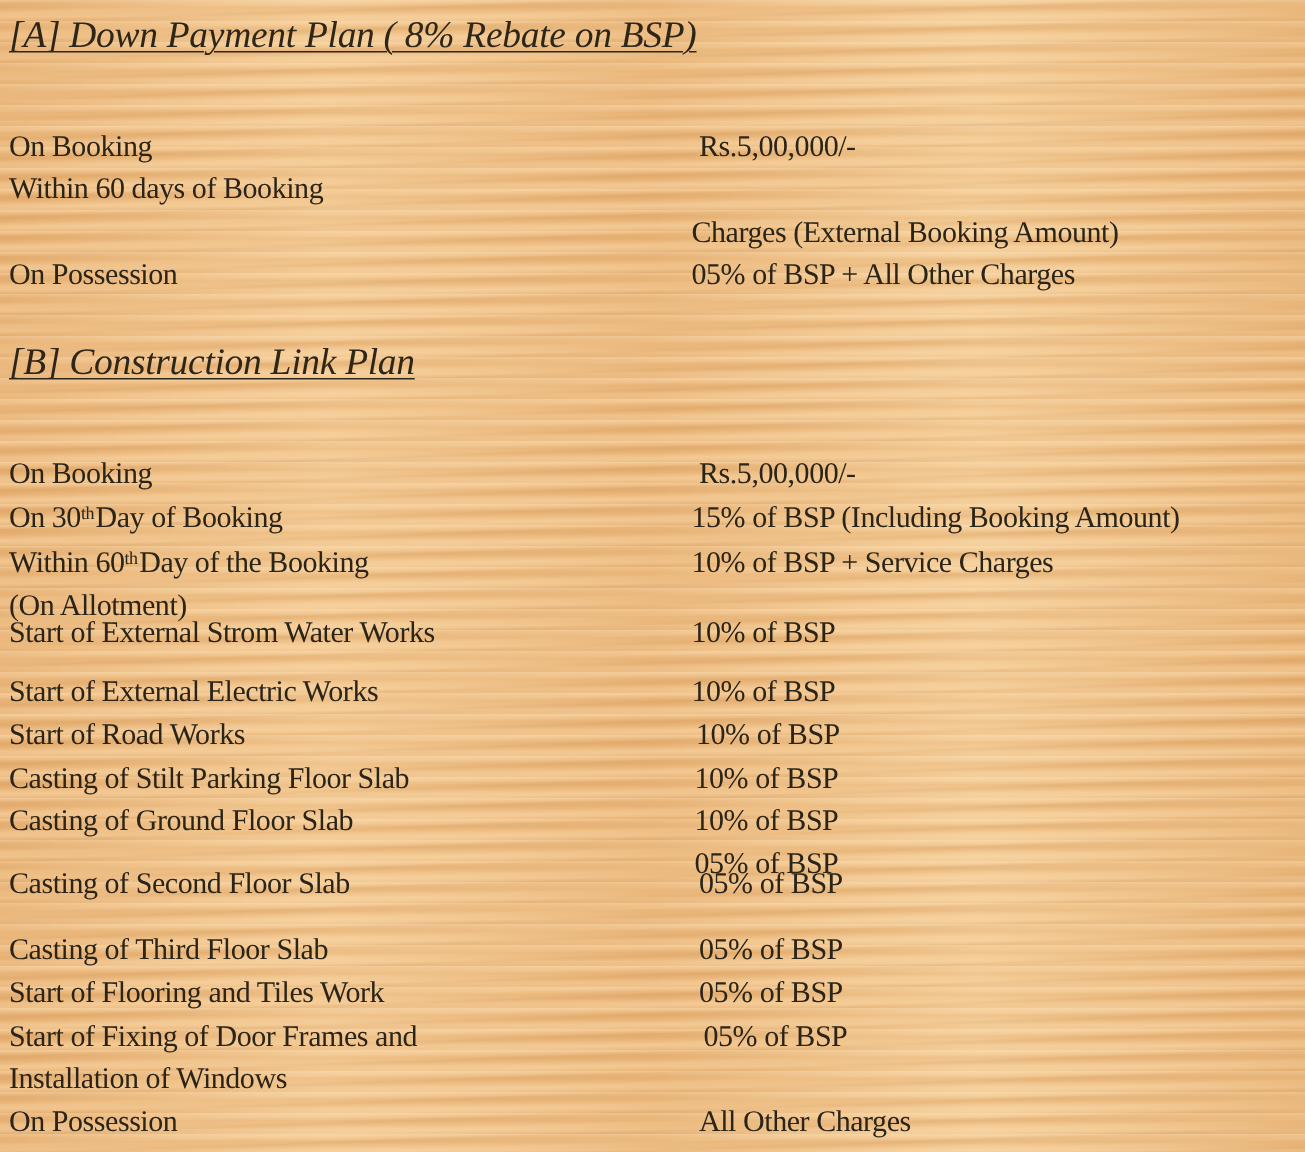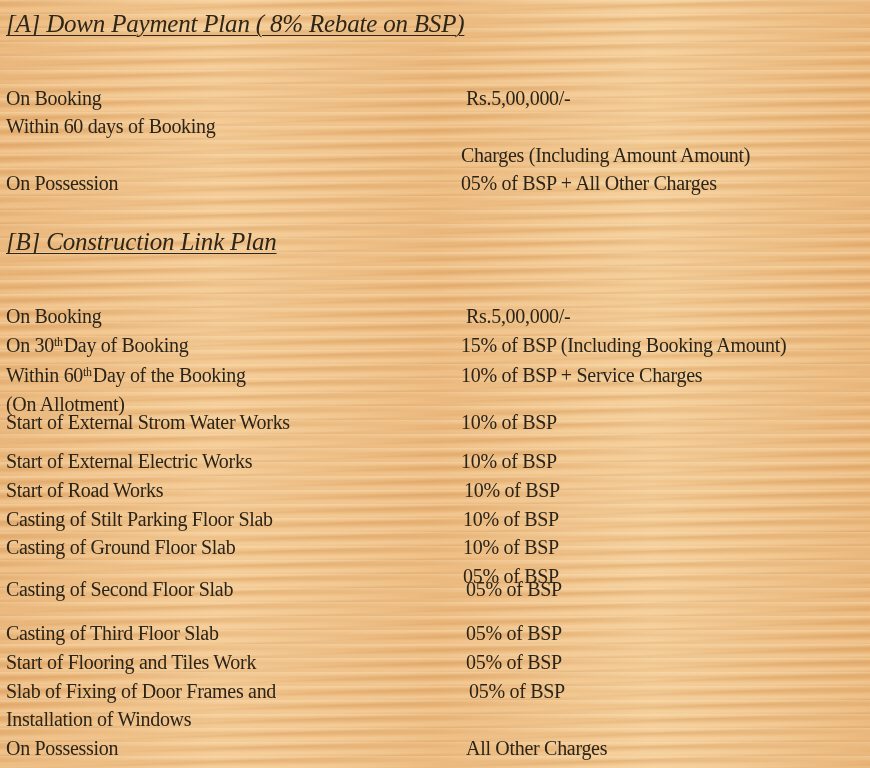--- a/index.html
+++ b/index.html
@@ -79,21 +79,21 @@
   <div class="heading" style="top:10px;">[A] Down Payment Plan ( 8% Rebate on BSP)</div>
 
   <div class="row" style="top:84px;">
     <span class="label">On Booking</span>
     <span class="value" style="left:466px;">Rs.5,00,000/-</span>
   </div>
   <div class="row" style="top:112px;">
     <span class="label">Within 60 days of Booking</span>
   </div>
   <div class="row" style="top:141px;">
-    <span class="value" style="left:461px;">Charges (Including Amount Amount)</span>
+    <span class="value" style="left:461px;">Charges (External Booking Amount)</span>
   </div>
   <div class="row" style="top:169px;">
     <span class="label">On Possession</span>
     <span class="value" style="left:461px;">05% of BSP + All Other Charges</span>
   </div>
 
   <div class="heading" style="top:228px;">[B] Construction Link Plan</div>
 
   <div class="row" style="top:302px;">
     <span class="label">On Booking</span>
@@ -139,21 +139,21 @@
   </div>
   <div class="row" style="top:619px;">
     <span class="label">Casting of Third Floor Slab</span>
     <span class="value" style="left:466px;">05% of BSP</span>
   </div>
   <div class="row" style="top:648px;">
     <span class="label">Start of Flooring and Tiles Work</span>
     <span class="value" style="left:466px;">05% of BSP</span>
   </div>
   <div class="row" style="top:677px;">
-    <span class="label">Slab of Fixing of Door Frames and</span>
+    <span class="label">Start of Fixing of Door Frames and</span>
     <span class="value" style="left:469px;">05% of BSP</span>
   </div>
   <div class="row" style="top:705px;">
     <span class="label">Installation of Windows</span>
   </div>
   <div class="row" style="top:734px;">
     <span class="label">On Possession</span>
     <span class="value" style="left:466px;">All Other Charges</span>
   </div>
 

